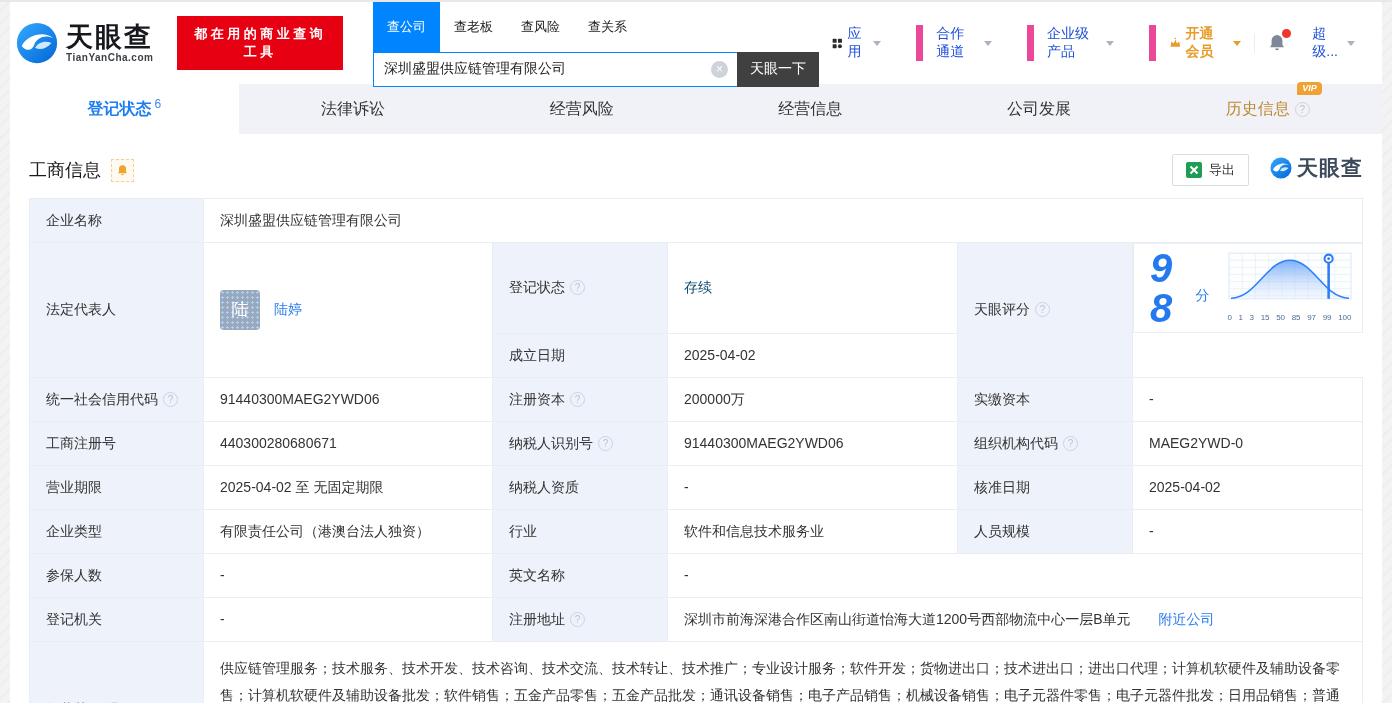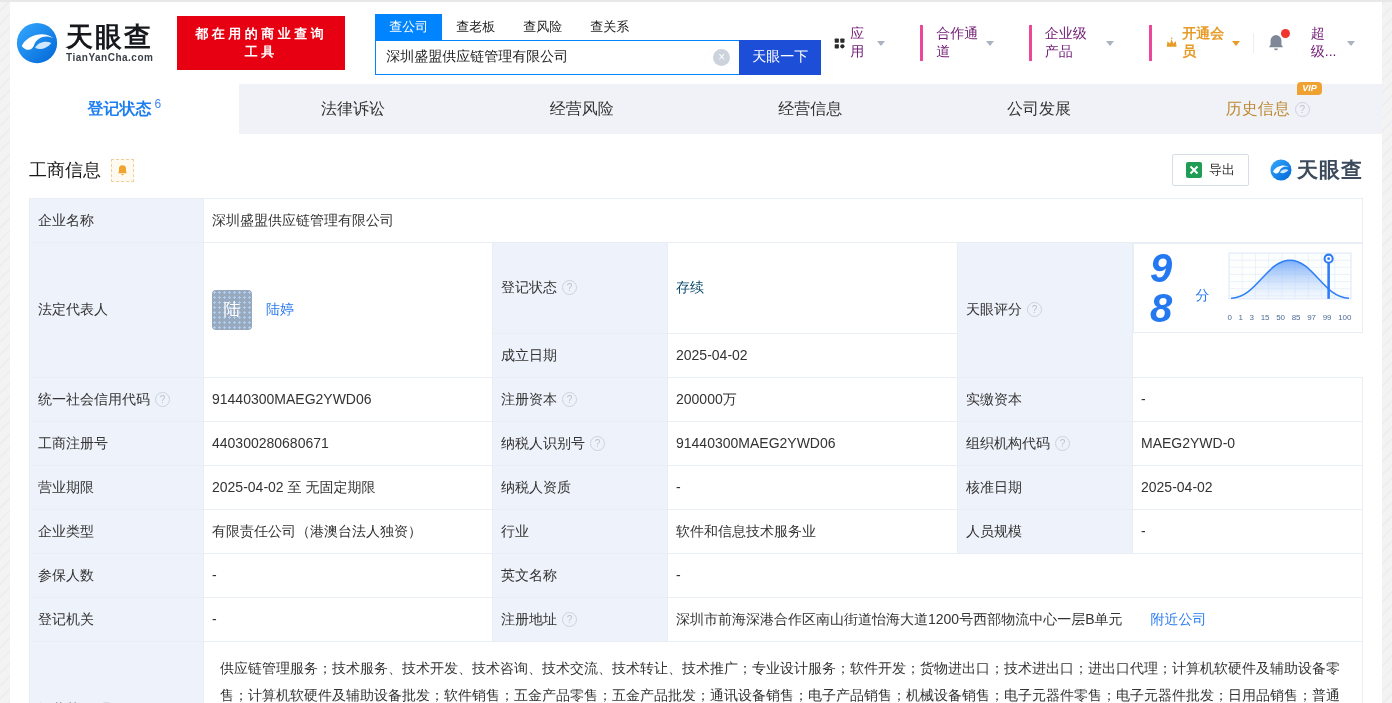--- a/index.html
+++ b/index.html
@@ -17,30 +17,30 @@
   .logo { display:flex; align-items:center; cursor:pointer; }
   .logo svg { width:46px; height:46px; }
   .logo-txt { margin-left:6px; }
   .logo-brand { font-size:27px; font-weight:bold; color:#16181c; letter-spacing:2px; line-height:1.1; }
   .logo-domain { font-size:10px; color:#3a3f47; font-weight:bold; letter-spacing:.5px; }
   .slogan { margin-left:24px; background:#e60012; color:#fff; padding:9px 10px; text-align:center; }
   .slogan-l1 { font-size:13px; letter-spacing:3.5px; font-weight:bold; }
   .slogan-l2 { font-size:12.5px; letter-spacing:.5px; margin-top:5px; font-weight:bold; }
   .search { margin-left:30px; width:446px; margin-top:2px; }
   .search-tabs { display:flex; }
-  .search-tab { padding:4px 14px; font-size:13px; color:#222; cursor:pointer; }
+  .search-tab { padding:16px 14px; font-size:13px; color:#222; cursor:pointer; }
   .search-tab.active { background:#0084ff; color:#fff; }
   .search-row { display:flex; height:35px; }
   .input-wrap { position:relative; width:364px; }
   .input-wrap input { width:100%; height:35px; border:1px solid #0084ff; border-right:none; padding:0 32px 0 10px; font-size:14px; color:#222; outline:none; font-family:inherit; }
   .clear-ic { position:absolute; right:9px; top:9px; width:17px; height:17px; border-radius:50%; background:#ccd3db; color:#fff; font-size:12px; line-height:16px; text-align:center; cursor:pointer; }
-  .search-btn { width:82px; height:35px; background:#1d4ed8; color:#fff; border:none; font-size:14px; cursor:pointer; font-family:inherit; }
+  .search-btn { width:82px; height:35px; background:#404040; color:#fff; border:none; font-size:14px; cursor:pointer; font-family:inherit; }
   .hnav { margin-left:auto; display:flex; align-items:center; padding-right:14px; }
-  .hnav-item { display:flex; align-items:center; padding:0 13px; font-size:14px; color:#701a75; cursor:pointer; position:relative; }
-  .hnav-item + .hnav-item { border-left:3px solid #ec4899;margin-left:22px; }
+  .hnav-item { display:flex; align-items:center; padding:0 13px; font-size:14px; color:#1d4ed8; cursor:pointer; position:relative; }
+  .hnav-item + .hnav-item { border-left:7px solid #ec4899;margin-left:22px; }
   .caret { width:0; height:0; border-left:4px solid transparent; border-right:4px solid transparent; border-top:5px solid #aab3bf; margin-left:6px; }
   .hnav-item.vip { color:#e79c2a; font-weight:bold; }
   .hnav-item.vip .caret { border-top-color:#e79c2a; }
   .apps-ic { width:15px; height:15px; margin-right:5px; fill:#2b2b2b; }
   .crown-ic { width:17px; height:17px; margin-right:4px; fill:#e79c2a; }
   .bell-wrap { padding:0 12px; position:relative; cursor:pointer; border-left:1px solid #ededed; }
   .bell-ic { width:20px; height:20px; fill:#7e8896; display:block; }
   .red-dot { position:absolute; top:-4px; right:8px; width:9px; height:9px; border-radius:50%; background:#f0342e; }
 
   
@@ -51,30 +51,30 @@
   .tab.history { color:#bd8a33; }
   .tab-inner { position:relative; display:flex; align-items:center; }
   .vip-badge { position:absolute; top:-17px; right:-12px; background:#efa232; color:#fff; font-size:9px; font-weight:bold; font-style:italic; padding:1.5px 5px; border-radius:4px 4px 4px 0; }
   .help { display:inline-block; width:15px; height:15px; border:1px solid #ccd4e0; color:#b9c3d1; border-radius:50%; font-size:10px; line-height:14px; text-align:center; margin-left:5px; font-weight:normal; font-style:normal; cursor:pointer; flex:none; }
 
   
   .sechead { display:flex; align-items:center; margin:20px 19px 12px; }
   .sec-title { font-size:18px; font-weight:normal; color:#1a1a1a; }
   .sec-bell { margin-left:10px; width:23px; height:23px; border:1px dashed #f0cfa0; background:#fffaf0; display:flex; align-items:center; justify-content:center; cursor:pointer; }
   .sec-bell svg { width:13px; height:13px; fill:#f0a32f; }
-  .sec-right { margin-left:auto; display:flex; align-items:center; }
+  .sec-right { margin-left:auto; display:flex; align-items:flex-start; }
   .export-btn { display:flex; align-items:center; border:1px solid #d8dee8; background:#fff; padding:6px 13px; border-radius:2px; font-size:13px; color:#333; cursor:pointer; font-family:inherit; }
   .xls-ic { width:16px; height:16px; margin-right:7px; }
   .watermark { display:flex; align-items:center; margin-left:20px; }
   .watermark svg { width:24px; height:24px; }
   .wm-txt { font-size:21px; font-weight:bold; color:#3c4a5c; margin-left:4px; letter-spacing:1px; }
 
   
   table.info { width:1334px; margin:0 19px; border-collapse:collapse; table-layout:fixed; font-size:14px; color:#333; }
-  .info td { border:1px solid #e9edf4; padding:11px 8px; background:#fff; line-height:1.5; vertical-align:middle; word-break:break-all; }
+  .info td { border:1px solid #e9edf4; padding:11px 16px; background:#fff; line-height:1.5; vertical-align:middle; word-break:break-all; }
   .info td.lbl { background:#eef2fa; }
   .lbl-in { display:flex; align-items:center; }
   .green { color:#0c4a6e; }
   .link { color:#2b7cf0; cursor:pointer; text-decoration:none; }
   .rep-cell { display:flex; align-items:center; }
   .avatar { width:40px; height:40px; border-radius:4px; background-color:#98a9bd; background-image:radial-gradient(circle,#aecdf0 1px,transparent 1.3px); background-size:5px 5px; color:#fff; font-size:17px; display:flex; align-items:center; justify-content:center; margin-right:14px; cursor:pointer; flex:none; }
   .score-cell { display:flex; align-items:center; padding:4px 10px 4px 16px !important; }
   .score-num { font-size:40px; font-weight:bold; font-style:italic; color:#2479f1; line-height:1; }
   .score-unit { font-size:14px; color:#2479f1; margin:14px 0 0 3px; }
   .chart { margin-left:18px; width:124px; }

